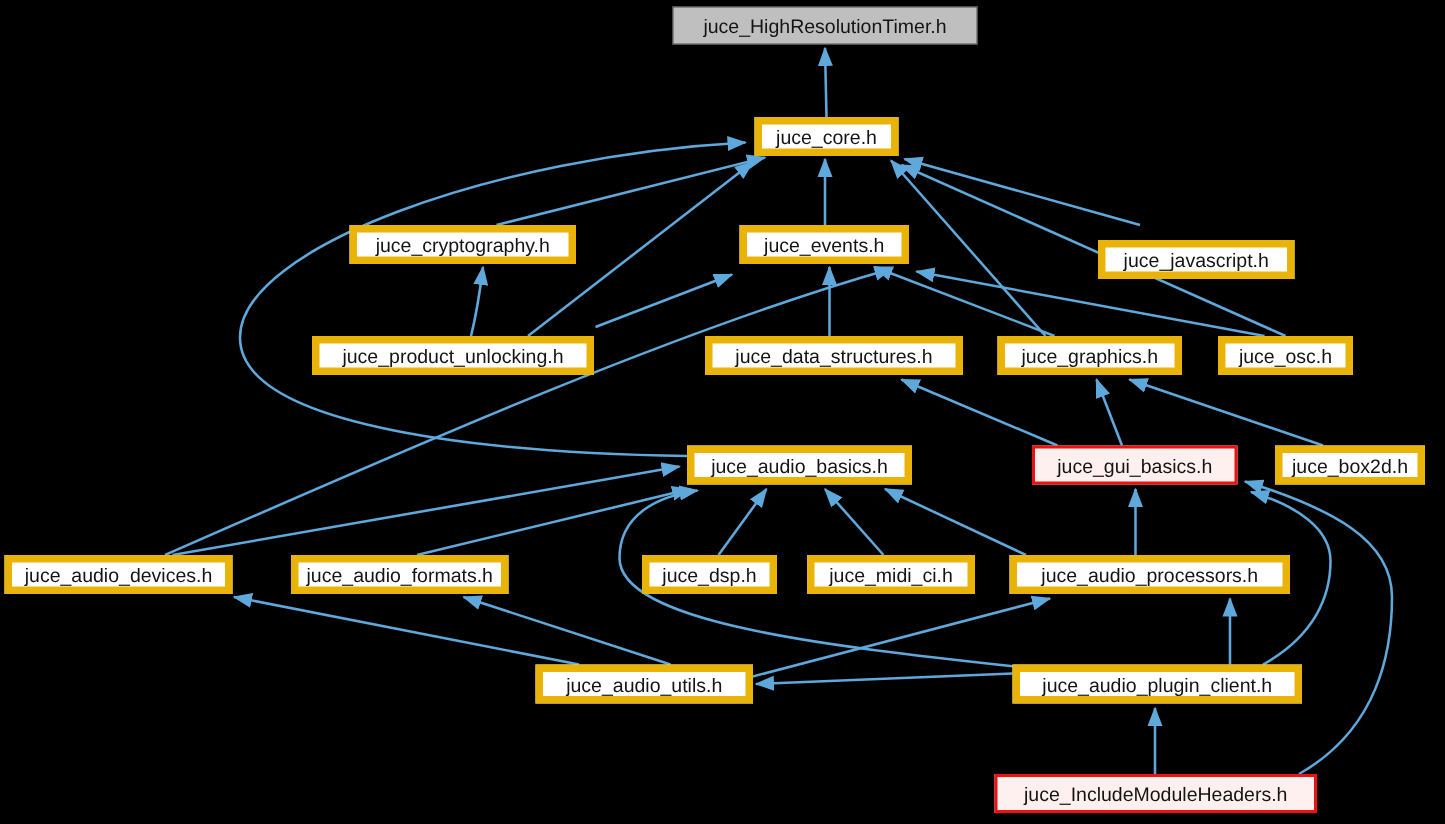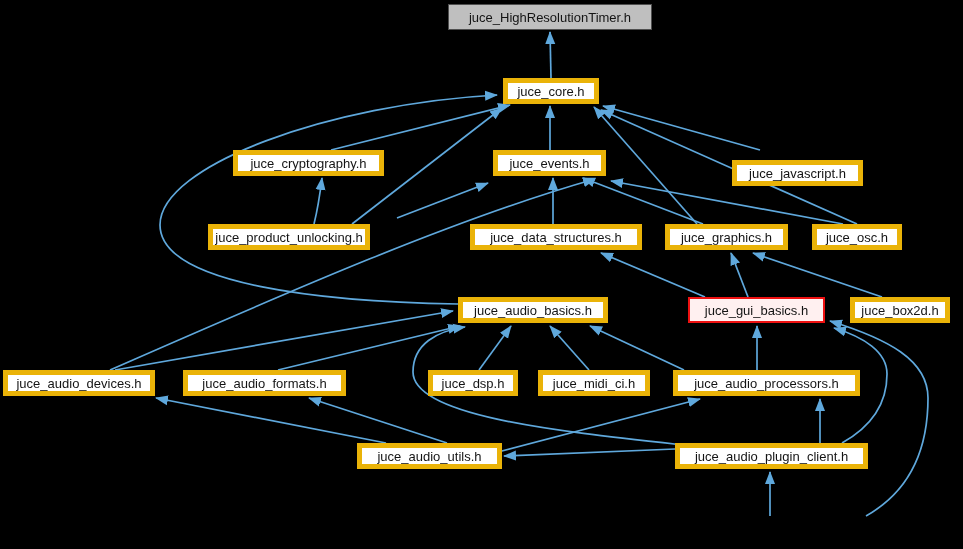--- a/index.html
+++ b/index.html
@@ -84,42 +84,43 @@
   <div class="node node--current" style="left:448px;top:4px;width:204px;">juce_HighResolutionTimer.h</div>
 
   <div class="node" style="left:503px;top:78px;width:96px;">juce_core.h</div>
 
   <div class="node" style="left:233px;top:150px;width:151px;">juce_cryptography.h</div>
 
   <div class="node" style="left:493px;top:150px;width:113px;">juce_events.h</div>
 
   <div class="node" style="left:732px;top:150px;width:131px;margin-top:10px;">juce_javascript.h</div>
 
-  <div class="node" style="left:208px;top:224px;width:162px;">juce_product_unlocking.h</div>
+  <div class="node" style="left:208px;top:224px;width:188px;">juce_product_unlocking.h</div>
 
   <div class="node" style="left:470px;top:224px;width:172px;">juce_data_structures.h</div>
 
   <div class="node" style="left:665px;top:224px;width:123px;">juce_graphics.h</div>
 
   <div class="node" style="left:812px;top:224px;width:90px;">juce_osc.h</div>
 
   <div class="node" style="left:458px;top:297px;width:150px;">juce_audio_basics.h</div>
 
   <div class="node node--hl" style="left:688px;top:297px;width:137px;text-align:right;">juce_gui_basics.h</div>
 
   <div class="node" style="left:850px;top:297px;width:100px;">juce_box2d.h</div>
 
   <div class="node" style="left:3px;top:370px;width:152px;">juce_audio_devices.h</div>
 
-  <div class="node" style="left:183px;top:370px;width:163px;">juce_audio_formats.h</div>
+  <div class="node" style="left:194px;top:370px;width:145px;">juce_audio_formats.h</div>
 
   <div class="node" style="left:428px;top:370px;width:90px;text-align:center;">juce_dsp.h</div>
 
   <div class="node" style="left:538px;top:370px;width:112px;">juce_midi_ci.h</div>
 
   <div class="node" style="left:673px;top:370px;width:187px;">juce_audio_processors.h</div>
 
   <div class="node" style="left:357px;top:443px;width:145px;">juce_audio_utils.h</div>
 
   <div class="node" style="left:675px;top:443px;width:193px;">juce_audio_plugin_client.h</div>
 
+  <div class="node node--hl" style="left:663px;top:516px;width:215px;">juce_IncludeModuleHeaders.h</div>
 
 </div>
 
 </body></html>

